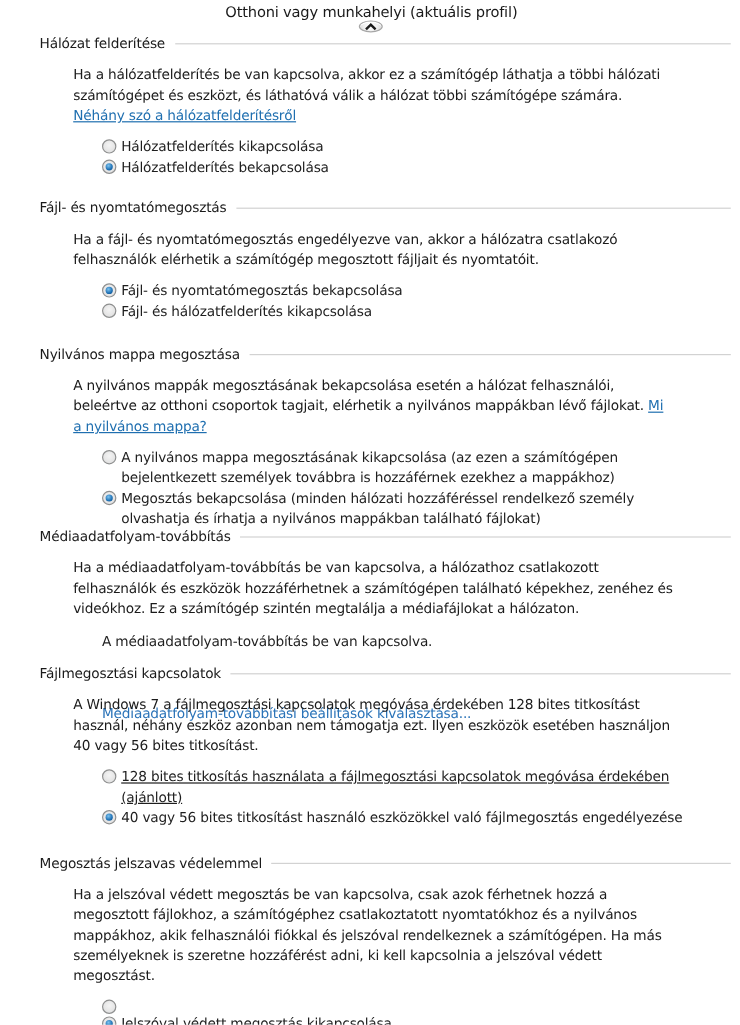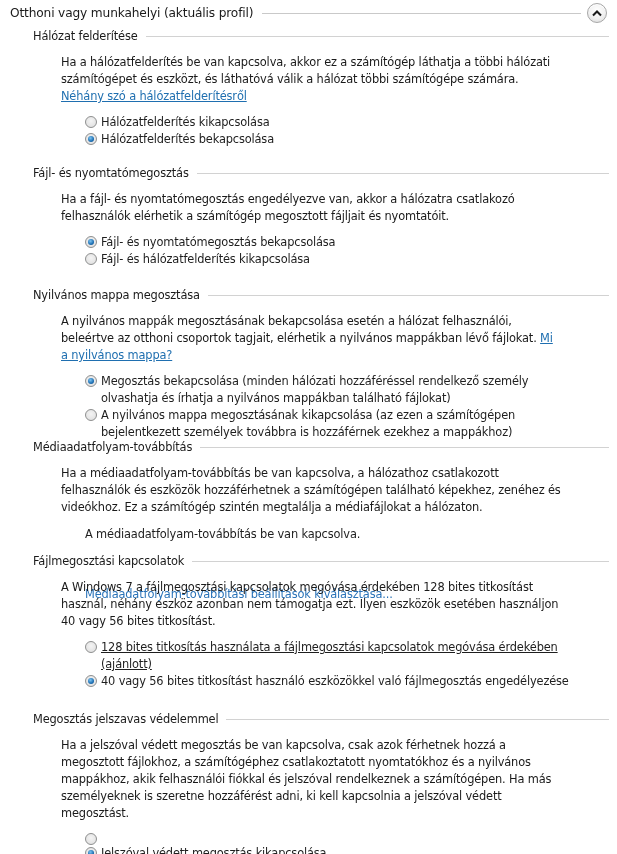--- a/index.html
+++ b/index.html
@@ -18,20 +18,21 @@
       letter-spacing: -0.15px;
     }
     .profile-header {
       position: absolute;
       left: 10px;
       top: 3px;
       right: 8px;
       height: 20px;
       display: flex;
       align-items: center;
+      flex-direction: column;
     }
     .profile-title {
       font-size: 12.2px;
       color: #1e395b;
       white-space: nowrap;
       color: #1a1a1a;
     }
     .profile-line {
       flex: 1;
       height: 1px;
@@ -184,26 +185,26 @@
 </div>
 
 <div class="section" style="top:287px;">
   <div class="section-header">
     <span class="section-title">Nyilvános mappa megosztása</span>
     <span class="section-line"></span>
   </div>
   <div class="desc"><span>A nyilvános mappák megosztásának bekapcsolása esetén a hálózat felhasználói, beleértve az otthoni csoportok tagjait, elérhetik a nyilvános mappákban lévő fájlokat. </span><span class="link">Mi a nyilvános mappa?</span></div>
   <div class="options">
     <div class="option">
+      <span class="radio"></span>
+      <span class="option-label">A nyilvános mappa megosztásának kikapcsolása (az ezen a számítógépen bejelentkezett személyek továbbra is hozzáférnek ezekhez a mappákhoz)</span>
+    </div>
+    <div class="option">
       <span class="radio checked"></span>
       <span class="option-label">Megosztás bekapcsolása (minden hálózati hozzáféréssel rendelkező személy olvashatja és írhatja a nyilvános mappákban található fájlokat)</span>
-    </div>
-    <div class="option">
-      <span class="radio"></span>
-      <span class="option-label">A nyilvános mappa megosztásának kikapcsolása (az ezen a számítógépen bejelentkezett személyek továbbra is hozzáférnek ezekhez a mappákhoz)</span>
     </div>
   </div>
 </div>
 
 <div class="section" style="top:439px;">
   <div class="section-header">
     <span class="section-title">Médiaadatfolyam-továbbítás</span>
     <span class="section-line"></span>
   </div>
   <div class="desc">Ha a médiaadatfolyam-továbbítás be van kapcsolva, a hálózathoz csatlakozott felhasználók és eszközök hozzáférhetnek a számítógépen található képekhez, zenéhez és videókhoz. Ez a számítógép szintén megtalálja a médiafájlokat a hálózaton.</div>

